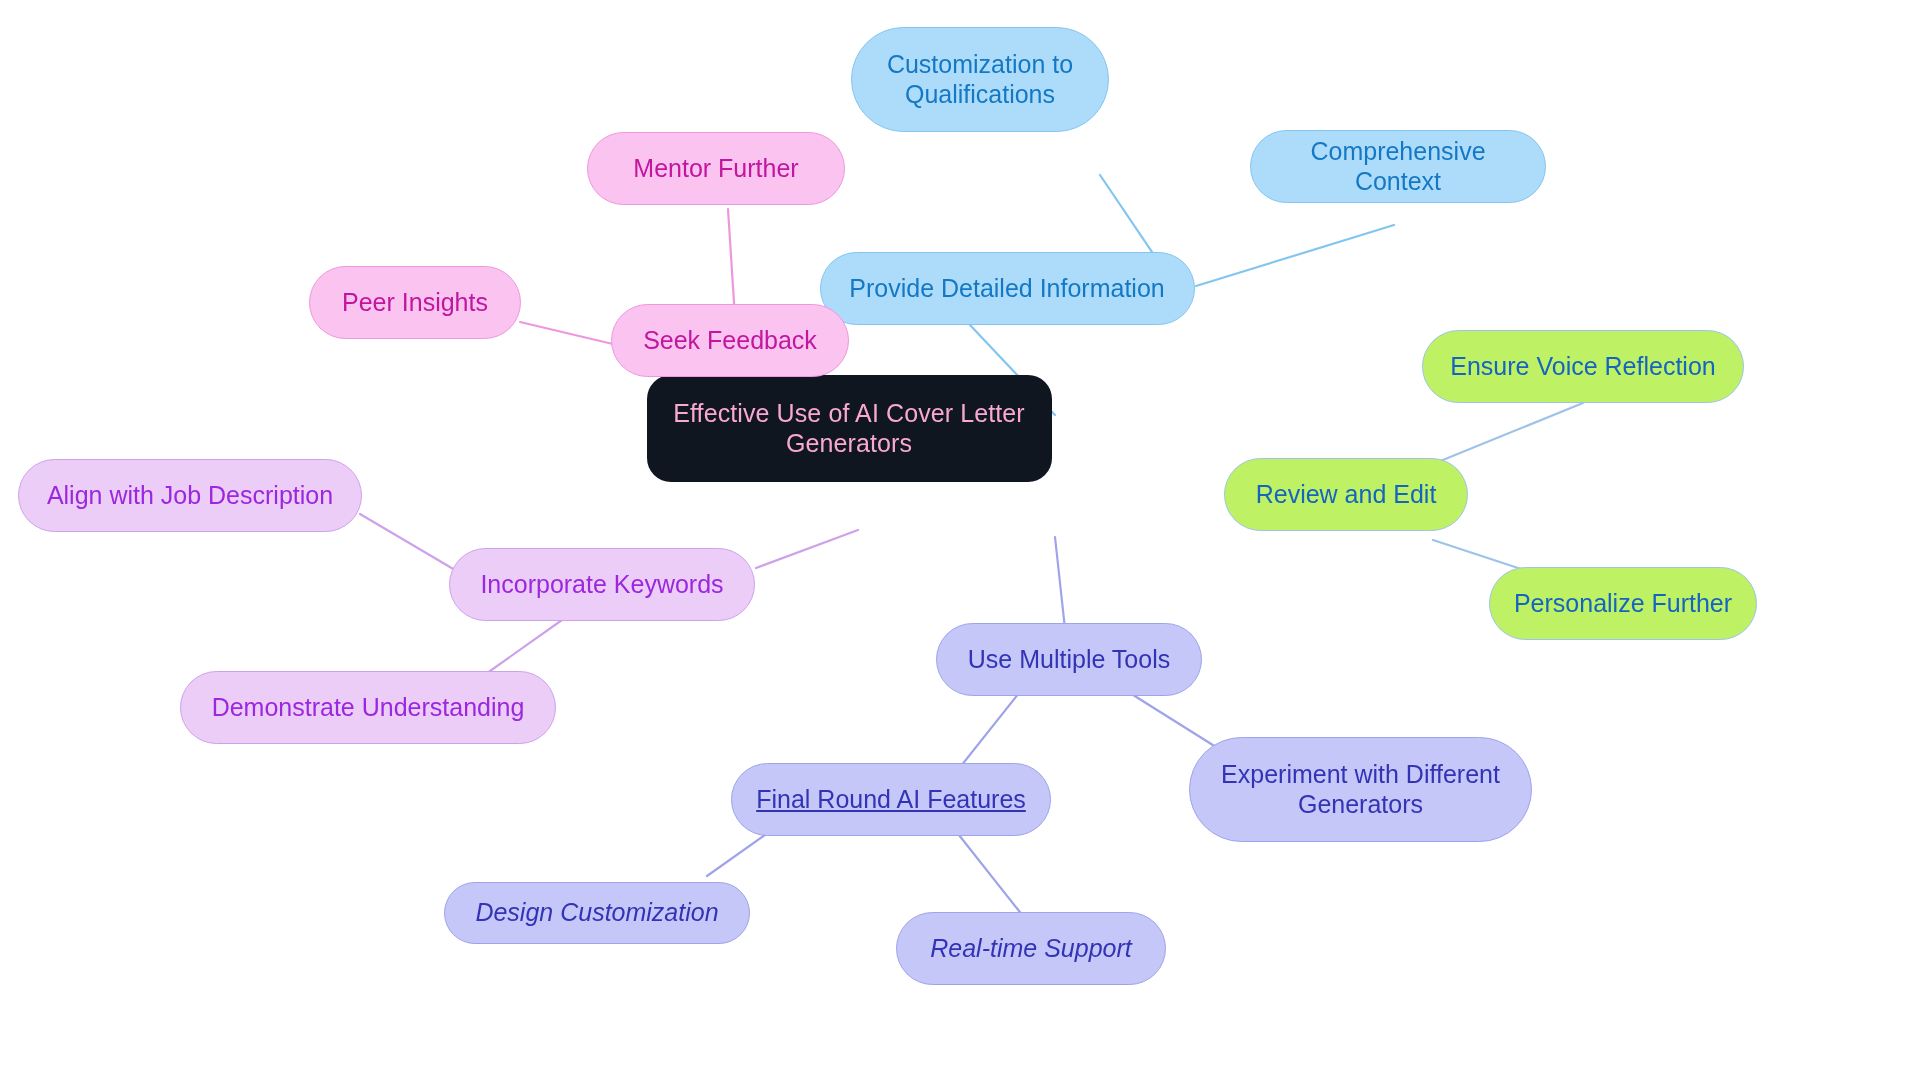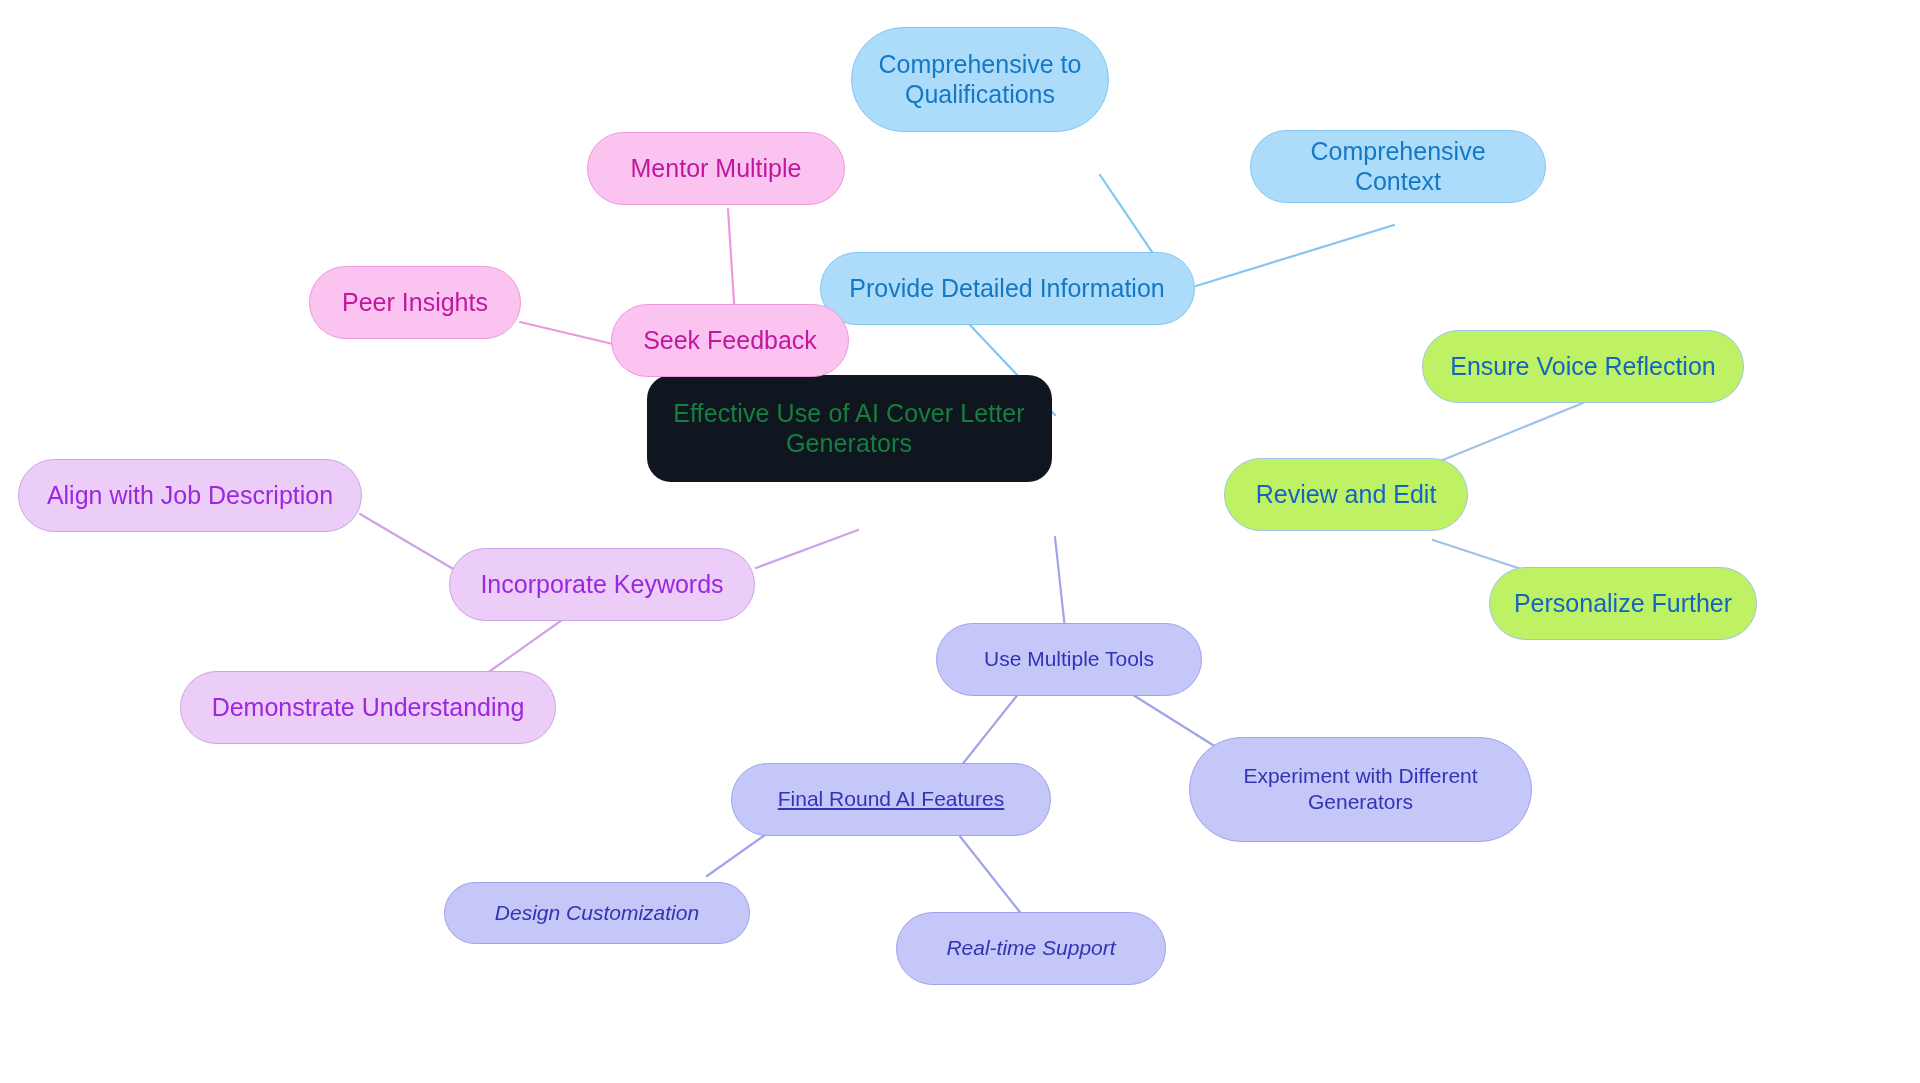--- a/index.html
+++ b/index.html
@@ -37,21 +37,21 @@
     border-style: solid;
     border-width: 1px;
     line-height: 1.22;
     white-space: pre-line;
     padding: 6px 14px;
   }
   .node-root {
     border-radius: 24px;
     border-width: 0;
     background: #0f1620;
-    color: #15803d;
+    color: #f9a8d4;
     font-size: 25px;
     letter-spacing: 0.1px;
     padding: 10px 26px;
   }
   .node-blue {
     background: #addcfb;
     border-color: #84c5f0;
     color: #1478c4;
     font-size: 25px;
   }
@@ -70,21 +70,21 @@
   .node-purple {
     background: #eccdf8;
     border-color: #cda2ea;
     color: #9b27de;
     font-size: 25px;
   }
   .node-indigo {
     background: #c4c7f8;
     border-color: #9fa3ea;
     color: #3333b5;
-    font-size: 21px;
+    font-size: 25px;
   }
 </style>
 </head>
 <body>
 
 <div id="canvas">
   <svg id="edges" viewBox="0 0 1920 1083" xmlns="http://www.w3.org/2000/svg">
       <line x1="1055" y1="415" x2="970" y2="325" stroke="#84c5f0" stroke-width="2.2" stroke-linecap="round"></line>
       <line x1="1100" y1="175" x2="1173" y2="283" stroke="#84c5f0" stroke-width="2.2" stroke-linecap="round"></line>
       <line x1="1394" y1="225" x2="1196" y2="286" stroke="#84c5f0" stroke-width="2.2" stroke-linecap="round"></line>
@@ -100,28 +100,28 @@
       <line x1="1055" y1="537" x2="1066" y2="638" stroke="#9fa3ea" stroke-width="2.2" stroke-linecap="round"></line>
       <line x1="1216" y1="747" x2="1122" y2="688" stroke="#9fa3ea" stroke-width="2.2" stroke-linecap="round"></line>
       <line x1="961" y1="766" x2="1023" y2="688" stroke="#9fa3ea" stroke-width="2.2" stroke-linecap="round"></line>
       <line x1="707" y1="876" x2="772" y2="830" stroke="#9fa3ea" stroke-width="2.2" stroke-linecap="round"></line>
       <line x1="1023" y1="916" x2="955" y2="830" stroke="#9fa3ea" stroke-width="2.2" stroke-linecap="round"></line>
     </svg>
   <div id="nodes">
       <div class="node node-root" style="left: 646.5px; top: 374.5px; width: 405px; height: 107px;">Effective Use of AI Cover Letter
 Generators</div>
       <div class="node node-blue" style="left: 819.5px; top: 251.5px; width: 375px; height: 73px;">Provide Detailed Information</div>
-      <div class="node node-blue" style="left: 851px; top: 26.5px; width: 258px; height: 105px;">Comprehensive to
+      <div class="node node-blue" style="left: 851px; top: 26.5px; width: 258px; height: 105px;">Customization to
 Qualifications</div>
       <div class="node node-blue" style="left: 1250px; top: 129.5px; width: 296px; height: 73px;">Comprehensive Context</div>
       <div class="node node-lightblue" style="left: 1224px; top: 457.5px; width: 244px; height: 73px;">Review and Edit</div>
       <div class="node node-lightblue" style="left: 1422px; top: 329.5px; width: 322px; height: 73px;">Ensure Voice Reflection</div>
       <div class="node node-lightblue" style="left: 1489px; top: 566.5px; width: 268px; height: 73px;">Personalize Further</div>
       <div class="node node-pink" style="left: 611px; top: 303.5px; width: 238px; height: 73px; text-align: center;">Seek Feedback</div>
-      <div class="node node-pink" style="left: 587px; top: 131.5px; width: 258px; height: 73px;">Mentor Multiple</div>
+      <div class="node node-pink" style="left: 587px; top: 131.5px; width: 258px; height: 73px;">Mentor Further</div>
       <div class="node node-pink" style="left: 309px; top: 265.5px; width: 212px; height: 73px;">Peer Insights</div>
       <div class="node node-purple" style="left: 449px; top: 547.5px; width: 306px; height: 73px;">Incorporate Keywords</div>
       <div class="node node-purple" style="left: 18px; top: 458.5px; width: 344px; height: 73px;">Align with Job Description</div>
       <div class="node node-purple" style="left: 180px; top: 670.5px; width: 376px; height: 73px;">Demonstrate Understanding</div>
       <div class="node node-indigo" style="left: 936px; top: 622.5px; width: 266px; height: 73px;">Use Multiple Tools</div>
       <div class="node node-indigo" style="left: 1189px; top: 736.5px; width: 343px; height: 105px;">Experiment with Different
 Generators</div>
       <div class="node node-indigo" style="left: 731px; top: 762.5px; width: 320px; height: 73px; text-decoration: underline;">Final Round AI Features</div>
       <div class="node node-indigo" style="left: 444px; top: 881.5px; width: 306px; height: 62px; font-style: italic;">Design Customization</div>
       <div class="node node-indigo" style="left: 896px; top: 911.5px; width: 270px; height: 73px; font-style: italic;">Real-time Support</div>

